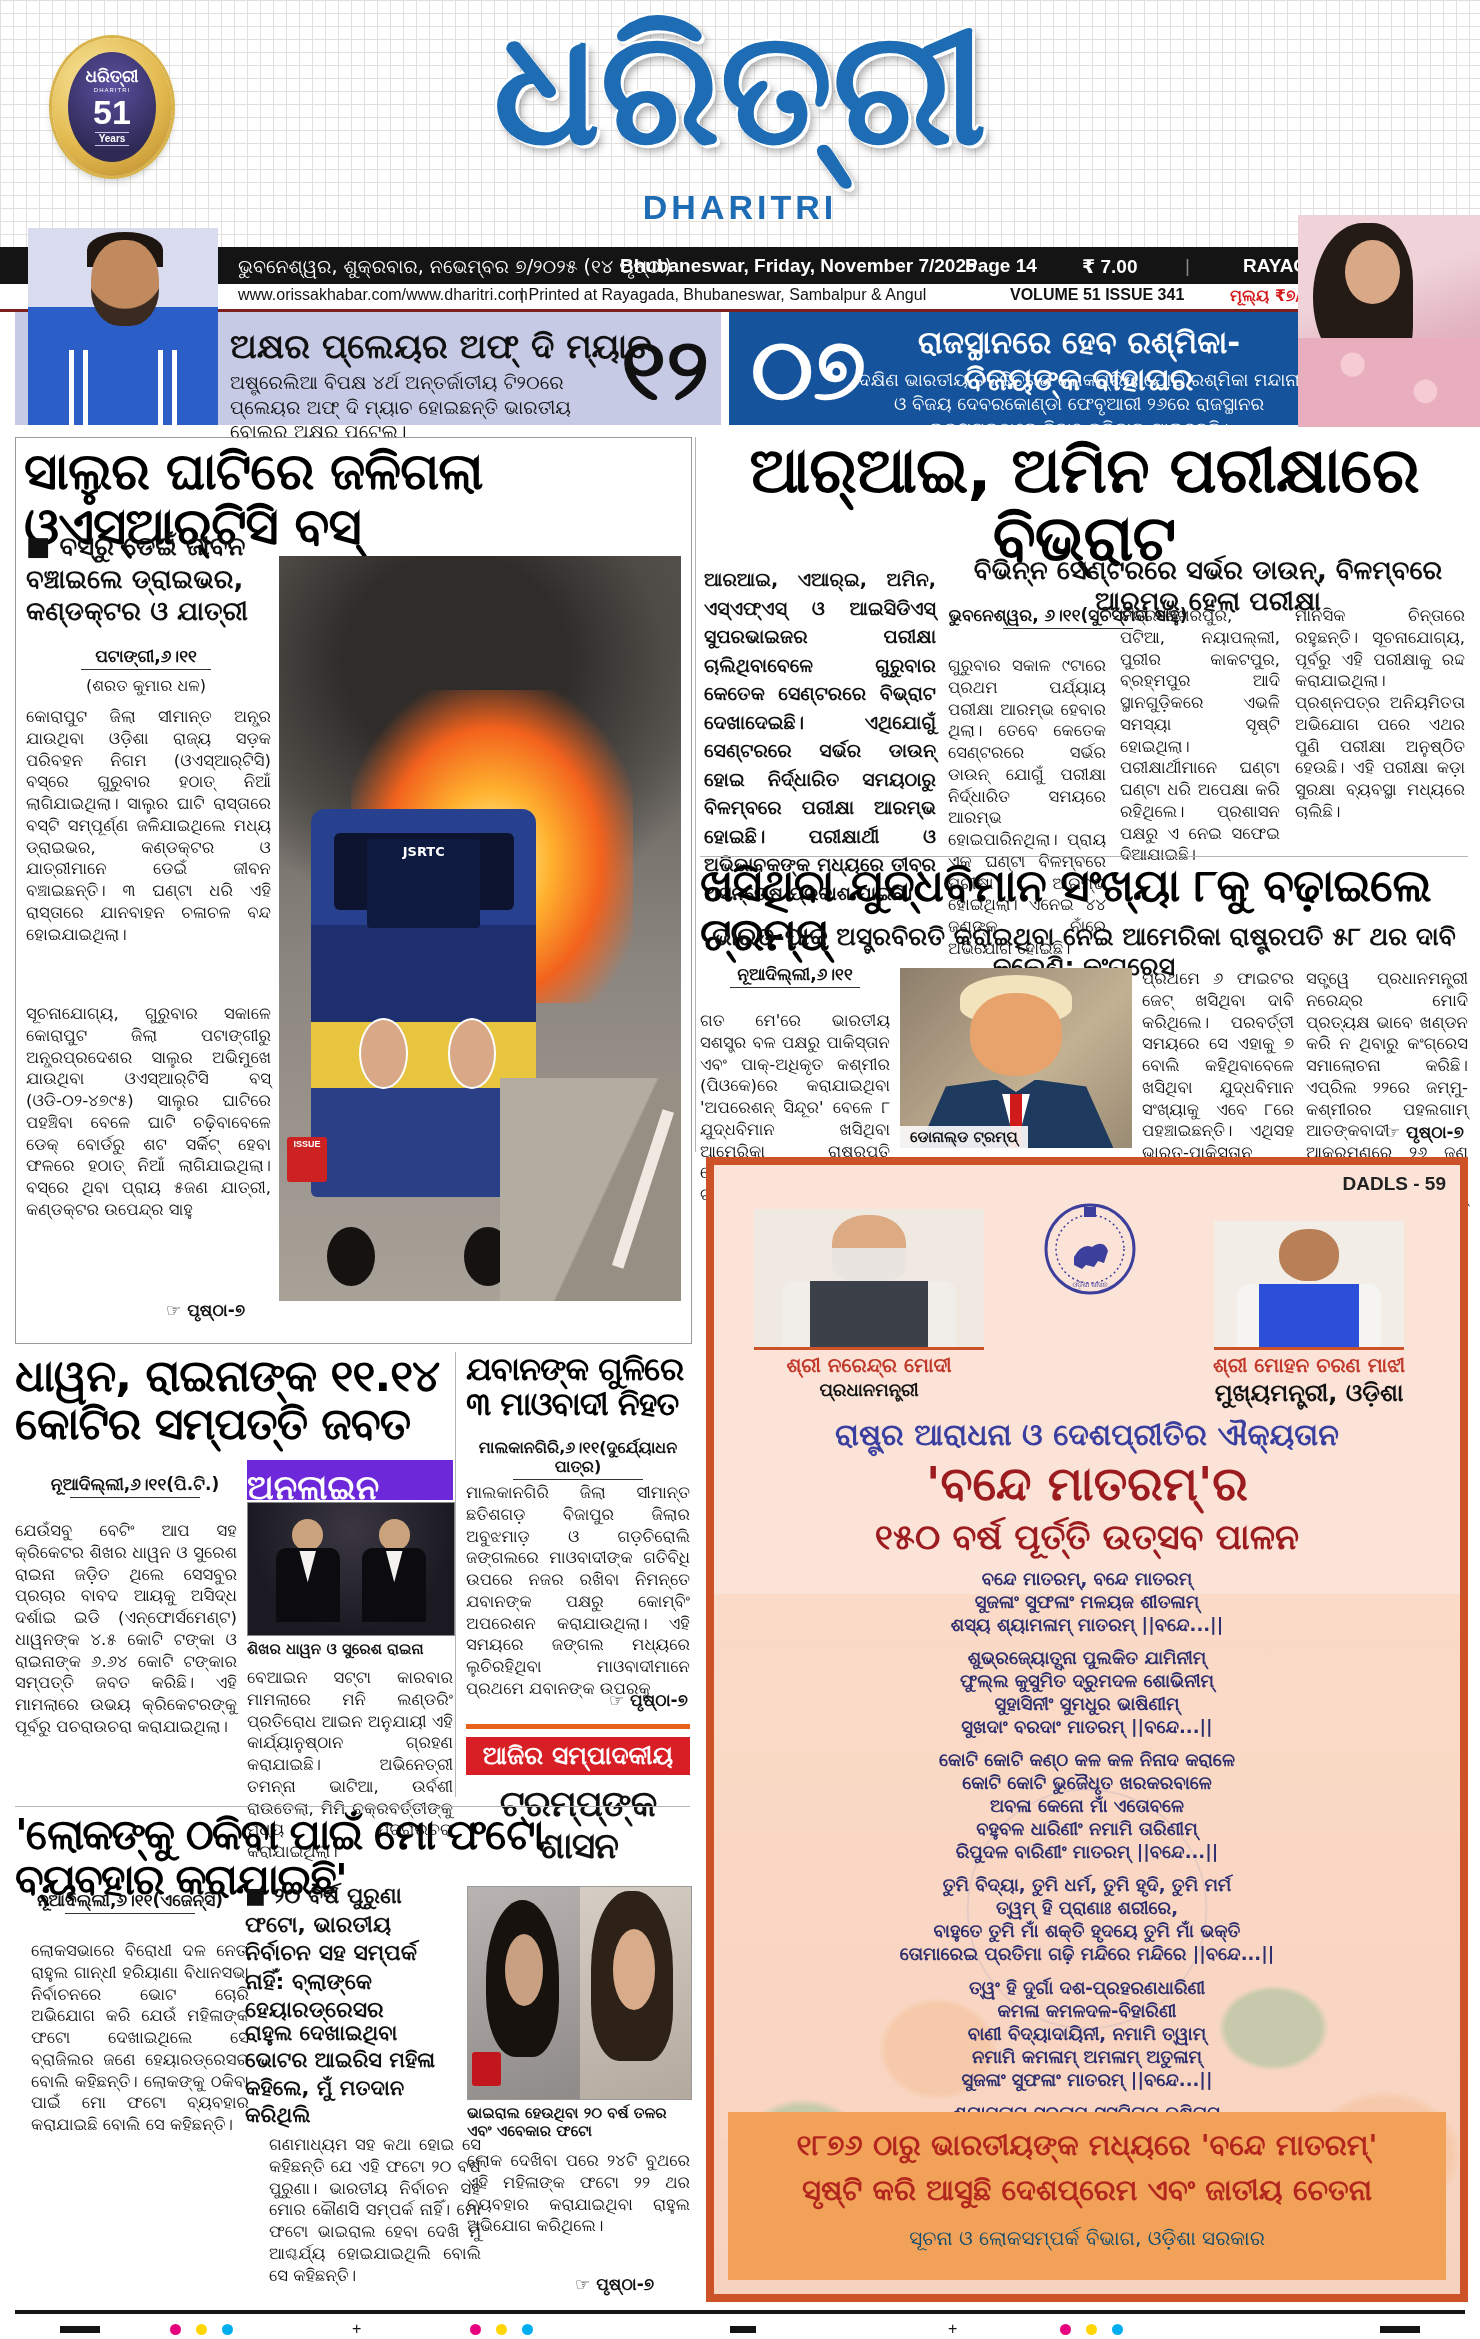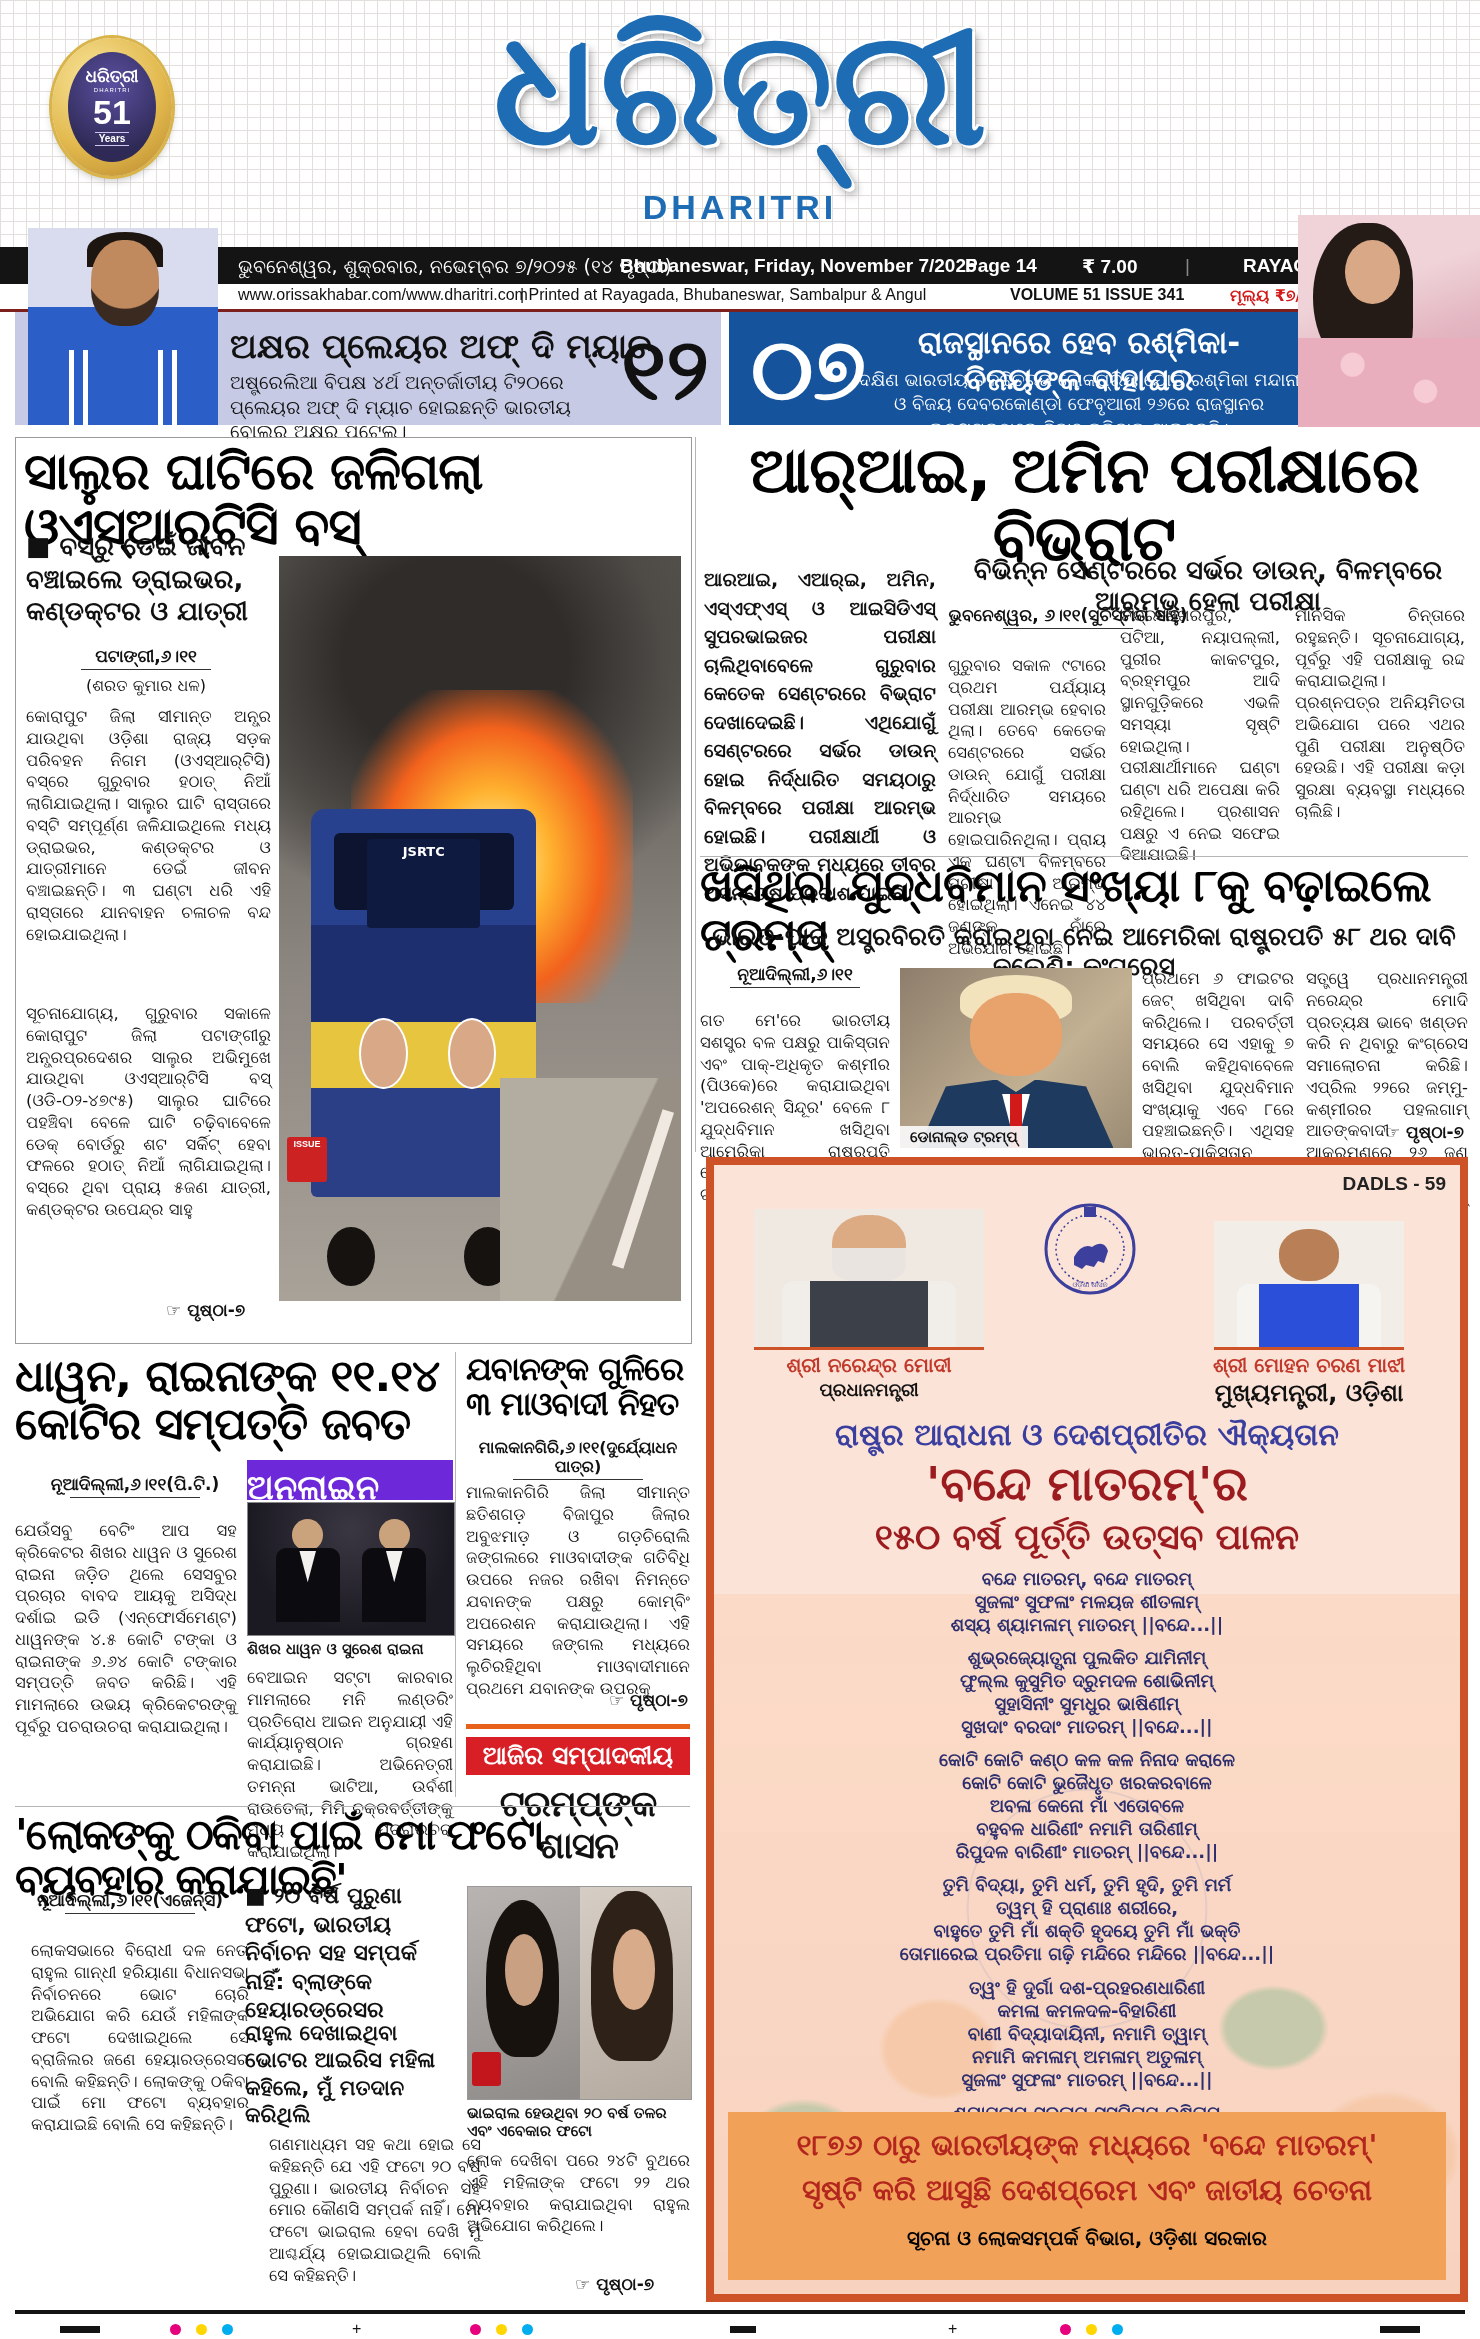--- a/index.html
+++ b/index.html
@@ -120,21 +120,21 @@
       radial-gradient(ellipse at 75% 62%,#3c8a3c 0 6%,transparent 7%),
       radial-gradient(ellipse at 90% 80%,#e98a3a 0 7%,transparent 8%),
       linear-gradient(180deg,rgba(244,164,96,.45),rgba(222,120,60,.55));}
   .ad-title-blue{color:#3a3f9f;font-size:30px;font-weight:bold;}
   .ad-title-red1{color:#9b1b1f;font-size:47px;font-weight:bold;line-height:1.15;}
   .ad-title-red2{color:#9b1b1f;font-size:35px;font-weight:bold;}
   .stanza{white-space:pre-line;font-weight:bold;color:#2c2e6e;font-size:18px;line-height:1.28;text-align:center;margin:0 0 10px;}
   .ad-band{position:absolute;left:14px;right:14px;bottom:14px;height:168px;background:#f2a258;text-align:center;}
   .ad-band .l1{color:#b3261e;font-size:29px;font-weight:bold;margin-top:16px;}
   .ad-band .l2{color:#b3261e;font-size:29px;font-weight:bold;margin-top:10px;}
-  .ad-band .cr{color:#000000;font-size:20px;font-weight:bold;margin-top:18px;}
+  .ad-band .cr{color:#0c4a6e;font-size:20px;font-weight:normal;margin-top:18px;}
   .odisha-emblem{display:flex;align-items:center;justify-content:center;}
 
   
   .edit-box{border-top:5px solid #e8611a;}
   .edit-label{background:#d91f26;color:#fff;font-size:25px;font-weight:bold;text-align:center;padding:4px 0;margin-top:8px;}
   .edit-title{font-size:36px;font-weight:bold;text-align:center;margin-top:8px;letter-spacing:-1px;}
 
   .blackbox-label{background:#6d28d9;color:#fff;font-size:34px;font-weight:bold;text-align:left;line-height:1.6;}
 
   

